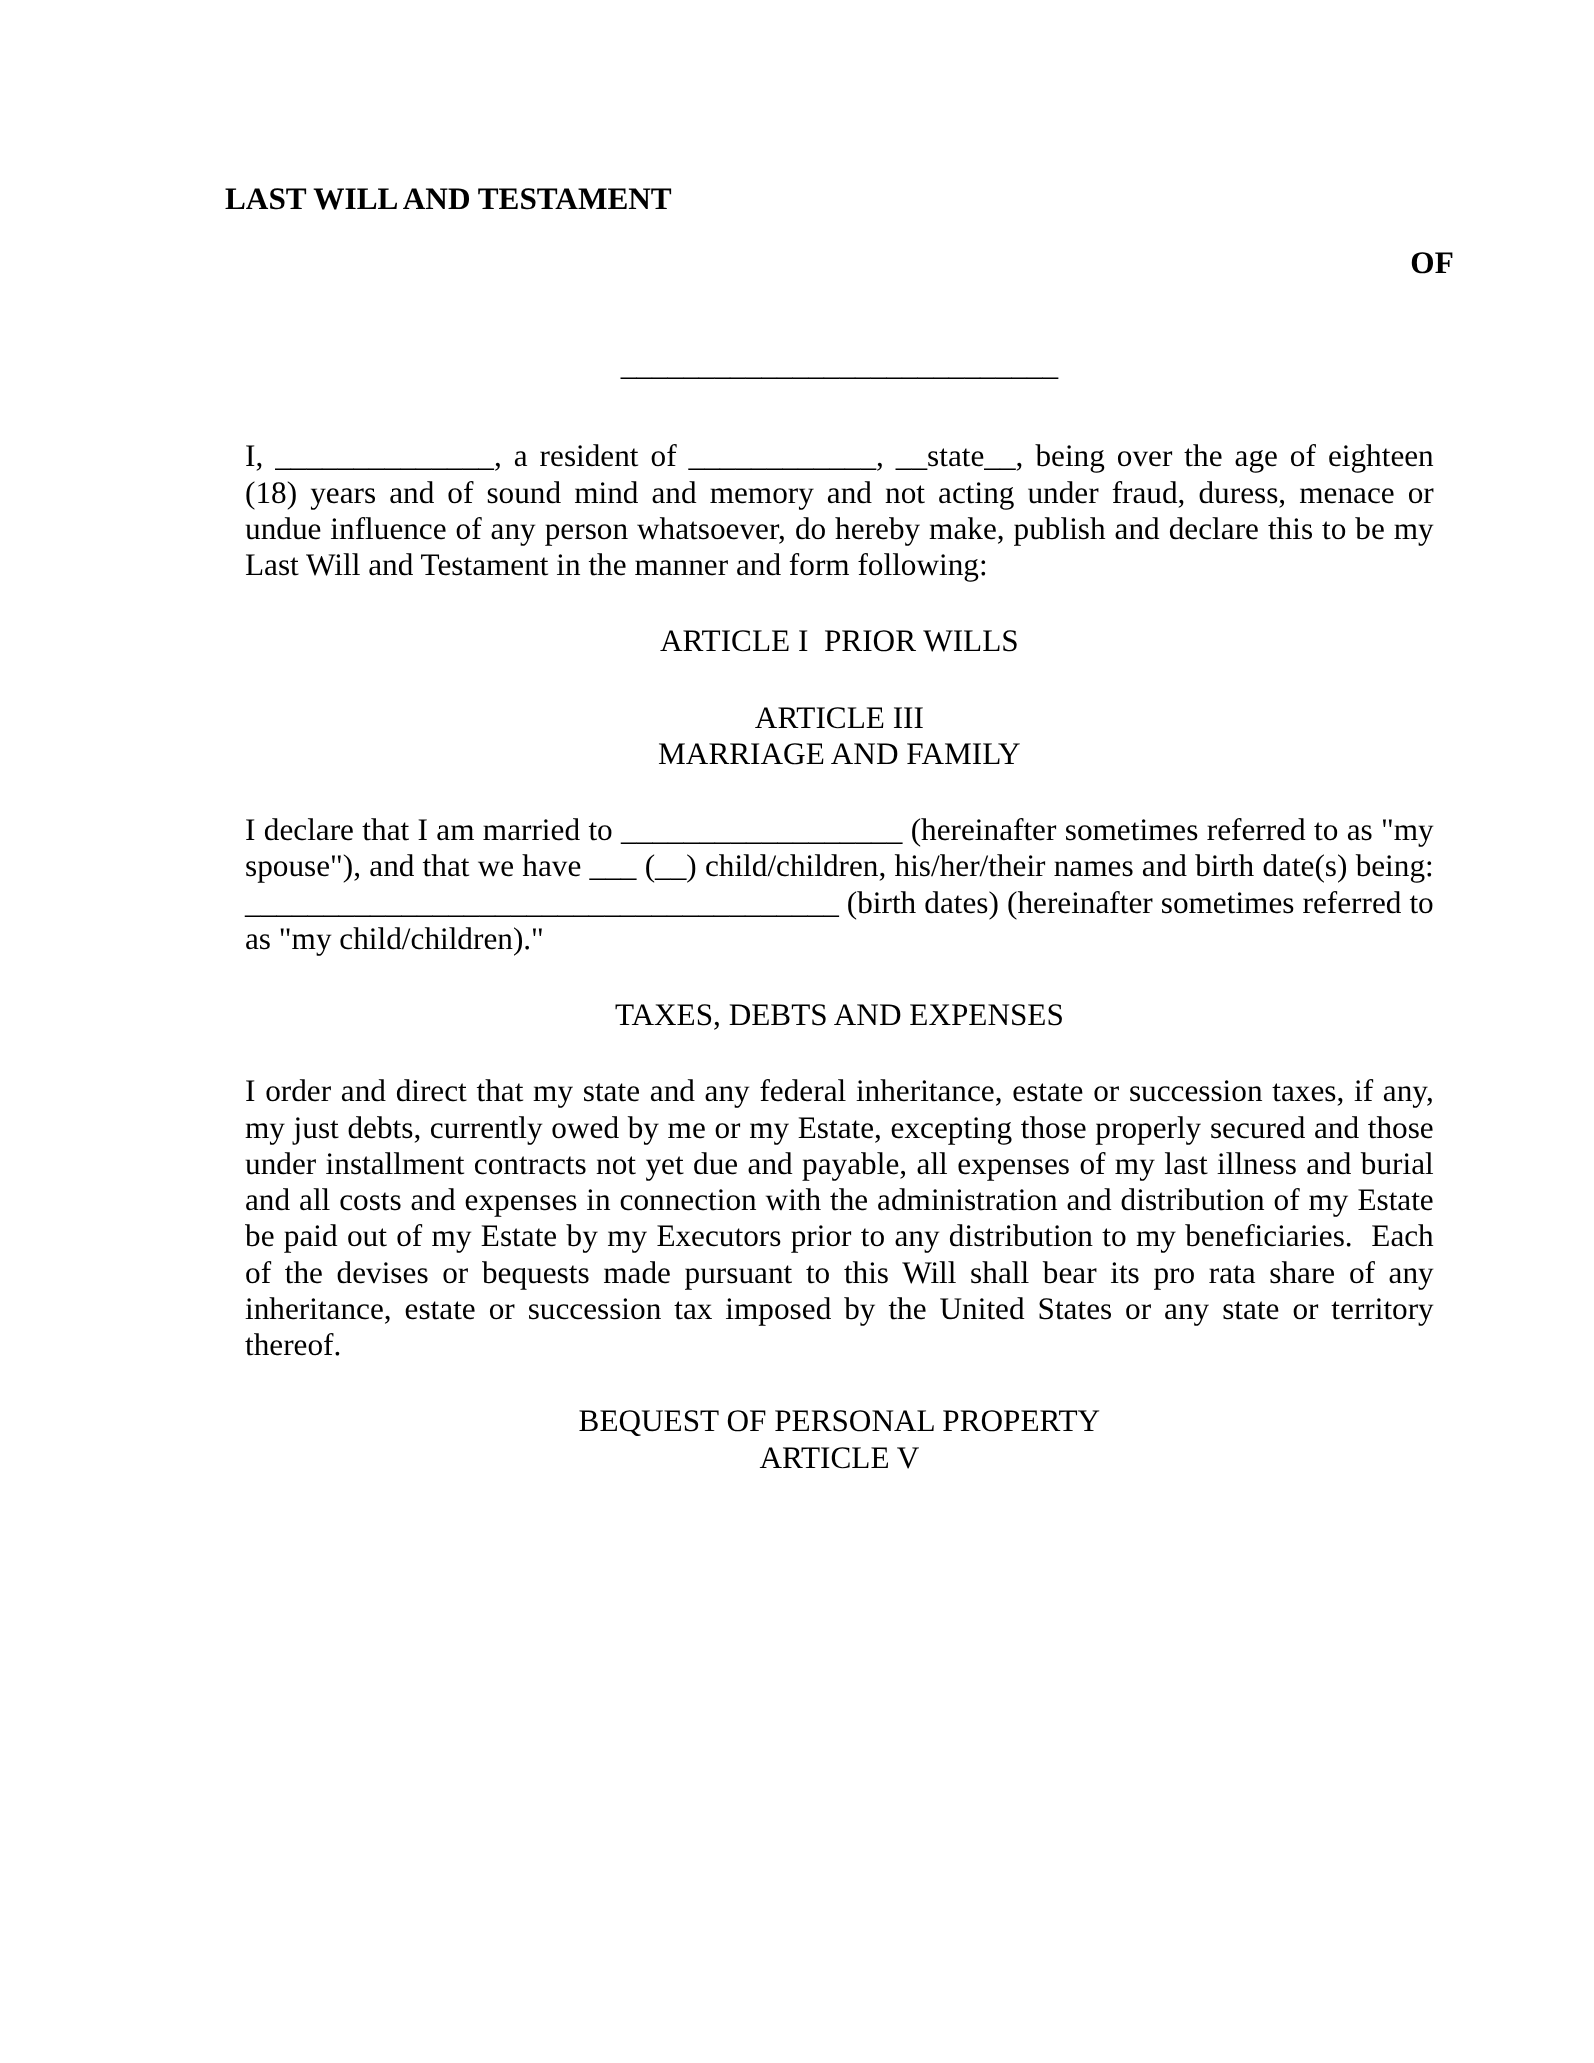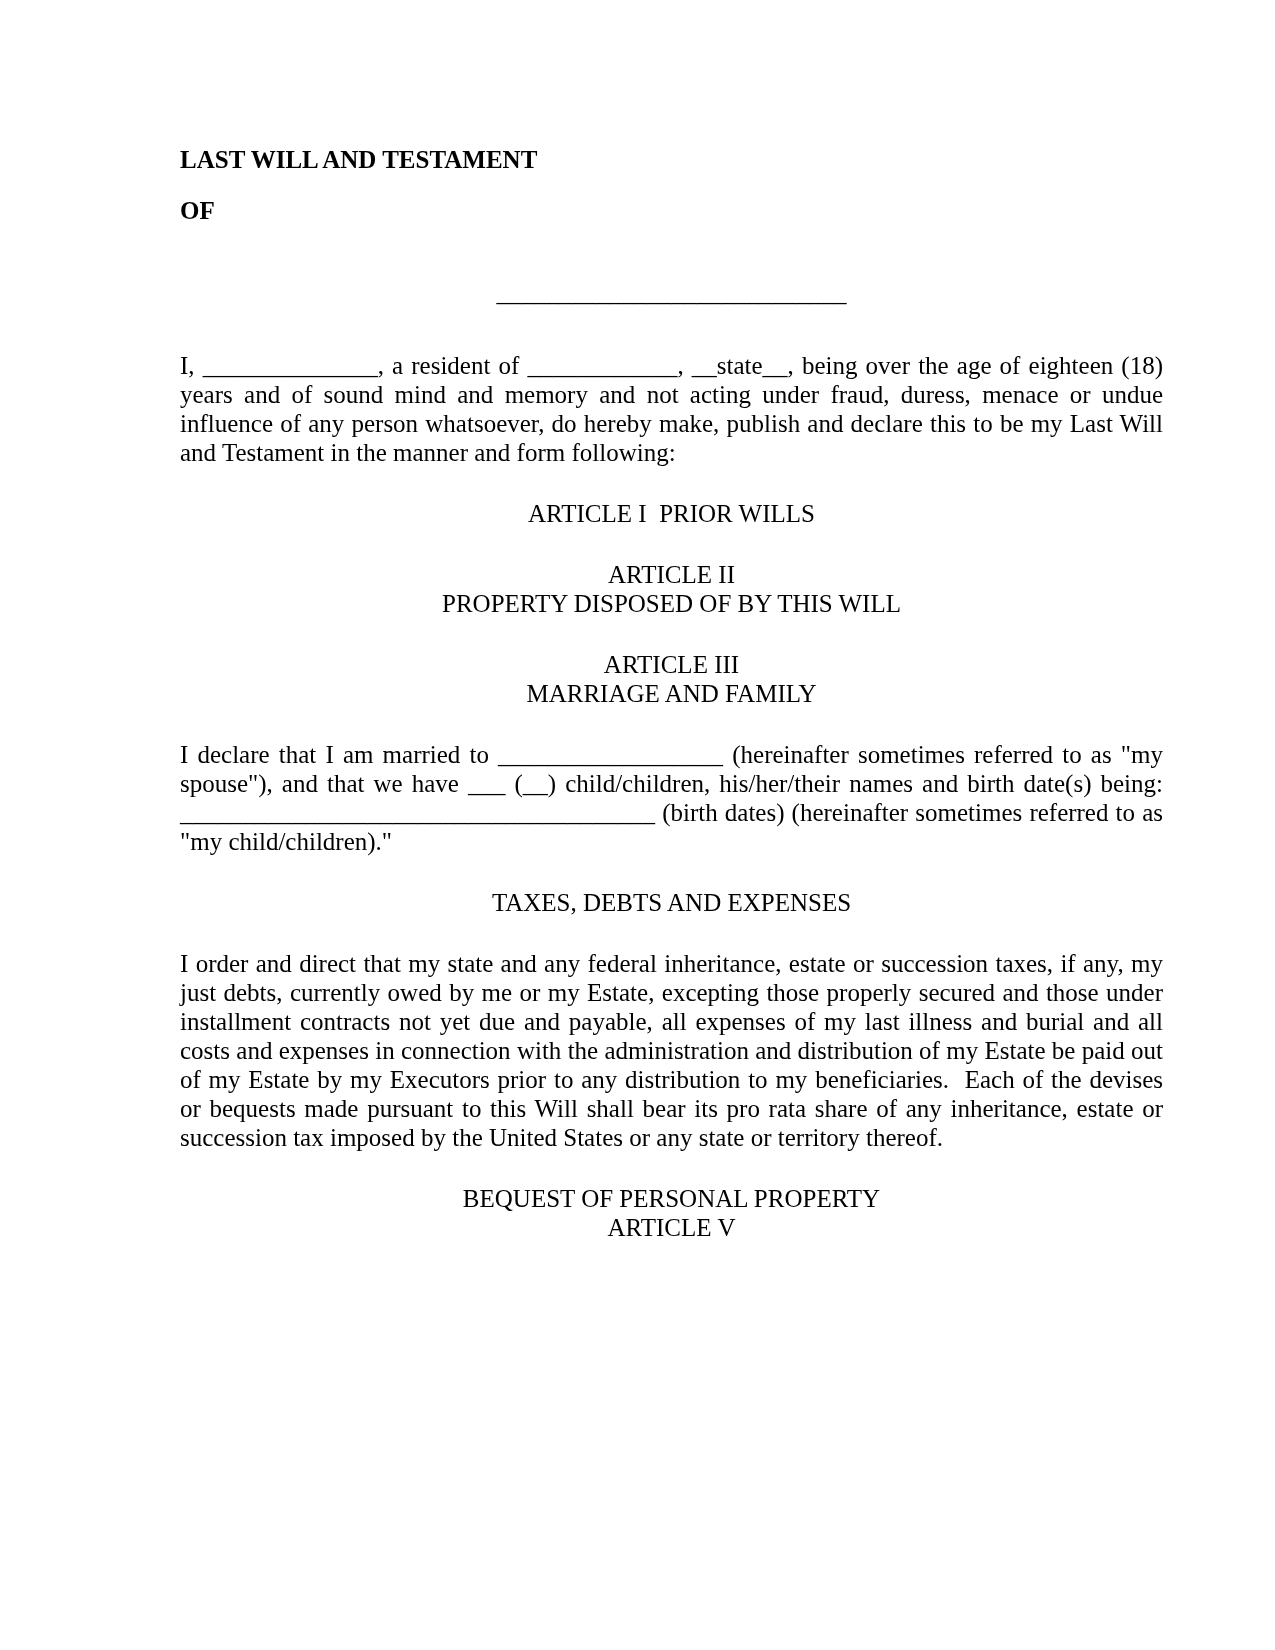--- a/index.html
+++ b/index.html
@@ -20,31 +20,31 @@
     padding: 145px 112px 4px 180px;
     overflow: hidden;
   }
   .doc-title {
     font-weight: bold;
     text-align: left;
     margin: 0 0 22px 0;
   }
   .doc-of {
     font-weight: bold;
-    text-align: left;
+    text-align: right;
     margin: 0 0 53px 0;
   }
   .doc-nameline {
     text-align: center;
     margin: 0 0 44px 0;
     letter-spacing: 0;
   }
   .body-para {
     text-align: justify;
-    margin: 32px 0;
+    margin: 32px 16px;
     font-family: Liberation Serif, serif;
   }
   .article-heading {
     text-align: center;
     margin: 32px 0;
   }
   .article-heading .heading-line {
     display: block;
   }
 </style>
@@ -58,24 +58,20 @@
 
   <p class="doc-nameline">____________________________</p>
 
   <p class="body-para">I, ______________, a resident of ____________, __state__, being over the age of eighteen (18) years and of sound mind and memory and not acting under fraud, duress, menace or undue influence of any person whatsoever, do hereby make, publish and declare this to be my Last Will and Testament in the manner and form following:</p>
 
   <div id="articles">
       <div class="article-heading">
         <span class="heading-line">ARTICLE I&nbsp; PRIOR WILLS</span>
       </div>
       <div class="article-heading">
-        <span class="heading-line">ARTICLE II</span>
-        <span class="heading-line">PROPERTY DISPOSED OF BY THIS WILL</span>
-      </div>
-      <div class="article-heading">
         <span class="heading-line">ARTICLE III</span>
         <span class="heading-line">MARRIAGE AND FAMILY</span>
       </div>
       <p class="body-para">I declare that I am married to __________________ (hereinafter sometimes referred to as "my spouse"), and that we have ___ (__) child/children, his/her/their names and birth date(s) being: ______________________________________ (birth dates) (hereinafter sometimes referred to as "my child/children)."</p>
       <div class="article-heading">
         <span class="heading-line">TAXES, DEBTS AND EXPENSES</span>
       </div>
       <p class="body-para">I order and direct that my state and any federal inheritance, estate or succession taxes, if any, my just debts, currently owed by me or my Estate, excepting those properly secured and those under installment contracts not yet due and payable, all expenses of my last illness and burial and all costs and expenses in connection with the administration and distribution of my Estate be paid out of my Estate by my Executors prior to any distribution to my beneficiaries.&nbsp; Each of the devises or bequests made pursuant to this Will shall bear its pro rata share of any inheritance, estate or succession tax imposed by the United States or any state or territory thereof.</p>
       <div class="article-heading">
         <span class="heading-line">BEQUEST OF PERSONAL PROPERTY</span>

